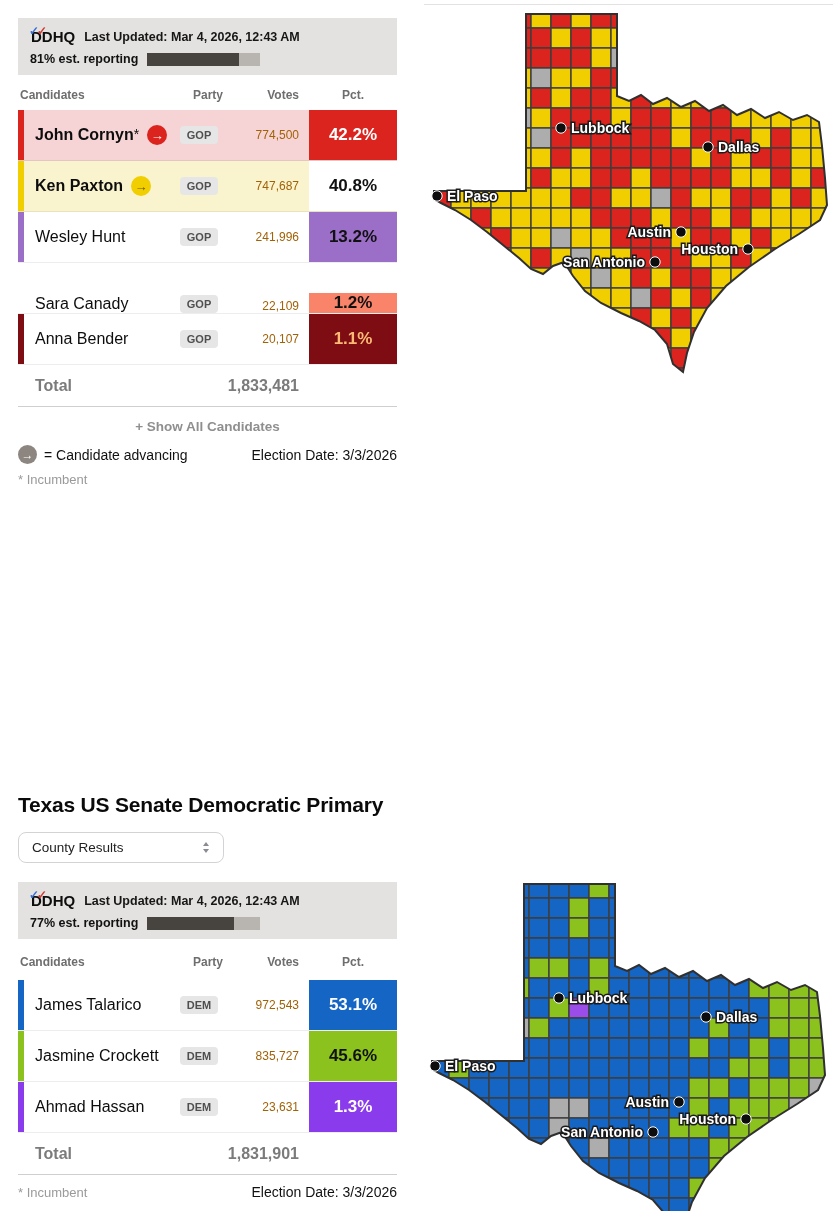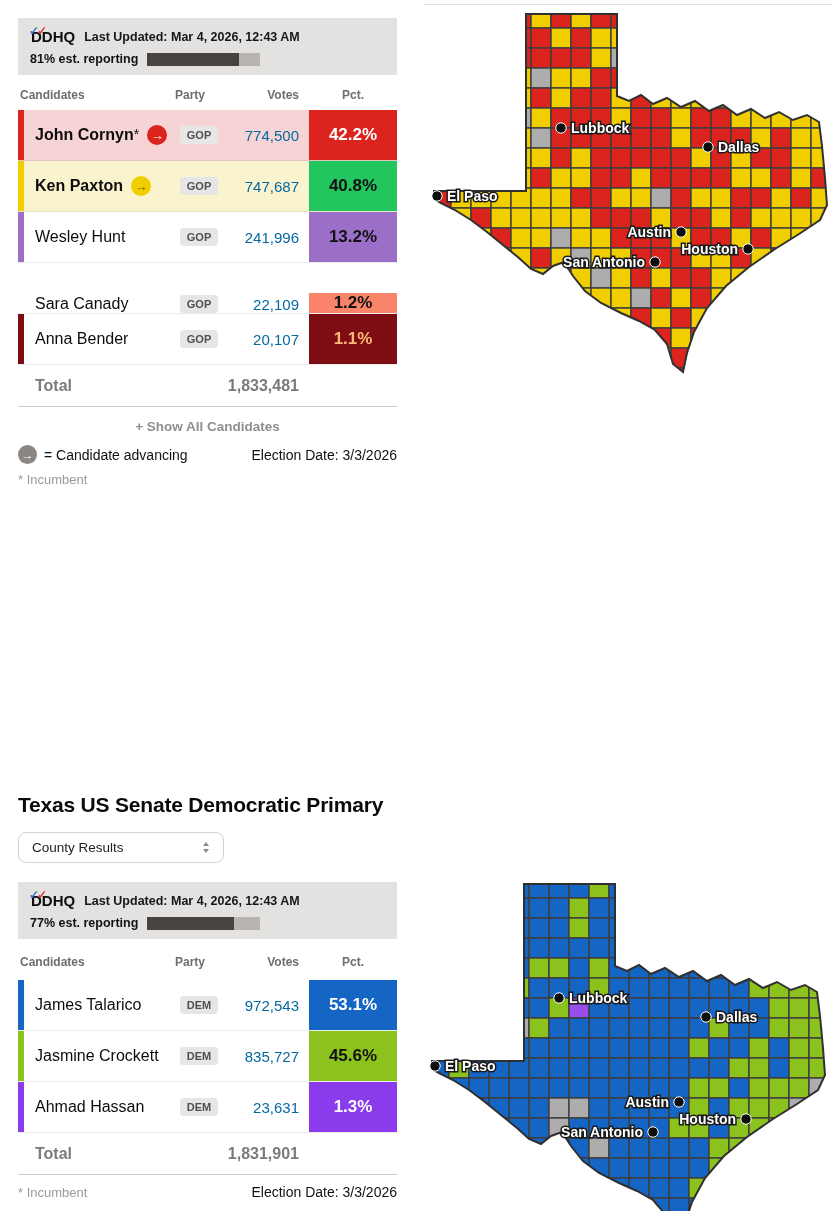--- a/index.html
+++ b/index.html
@@ -19,36 +19,36 @@
   .chk-blue { left:-1px; }
   .chk-red { left:7px; }
   .updated { font-size:12.5px; font-weight:600; color:#161616; }
   .hdr-line2 { display:flex; align-items:center; gap:9px; margin-top:7px; }
   .rep-label { font-size:12.5px; font-weight:700; color:#111; }
   .rep-bar { width:113px; height:13px; background:#B8B4AF; overflow:hidden; }
   .rep-fill { height:100%; background:#474440; }
 
   .thead { display:flex; font-size:12px; font-weight:700; color:#6e6e6e; }
   .h-name { flex:1; padding-left:2px; }
-  .h-party { width:48px; text-align:left; }
+  .h-party { width:48px; text-align:right; }
   .h-votes { width:86px; text-align:right; padding-right:10px; }
   .h-pct { width:88px; text-align:center; }
 
   .row { display:flex; align-items:stretch; height:51px; border-bottom:1px solid rgba(0,0,0,0.07); }
   .strip { width:6px; flex:none; }
   .name-cell { flex:1; display:flex; align-items:center; gap:8px; padding-left:11px; min-width:0; }
   .nm-block { display:flex; flex-direction:row; justify-content:center; }
   .cname { font-size:16px; font-weight:400; color:#0d0d0d; white-space:nowrap; }
   .inc-mark { font-size:14px; color:#0d0d0d; margin-top:1px; line-height:1; }
   .adv-icon { width:20px; height:20px; border-radius:50%; flex:none;
     display:inline-flex; align-items:center; justify-content:center;
     font-size:13px; font-weight:700; }
   .party-cell { width:48px; flex:none; display:flex; align-items:center; justify-content:center; }
   .badge { font-size:11px; font-weight:700; color:#4f4f4f; background:#E6E6E6; border-radius:4px; padding:3px 7px; }
-  .votes-cell { width:86px; flex:none; display:flex; align-items:center; justify-content:flex-end; padding-right:10px; font-size:15px; color:#0369a1; }
+  .votes-cell { width:86px; flex:none; display:flex; align-items:center; justify-content:flex-end; padding-right:10px; font-size:12px; color:#a16207; }
   .pct-cell { width:88px; flex:none; display:flex; align-items:center; justify-content:center; font-size:17px; font-weight:800; }
 
   .total-row { display:flex; align-items:center; height:42px; border-bottom:1px solid #cfcfcf; }
   .total-label { flex:1; padding-left:17px; font-size:16px; font-weight:700; color:#7b7b7b; }
   .total-votes { width:134px; text-align:right; padding-right:10px; font-size:16px; font-weight:700; color:#7b7b7b; }
   .total-spacer { width:88px; }
 
   .show-all { text-align:center; font-size:13.5px; font-weight:700; color:#8f8f8f; cursor:pointer; }
   .legend-row { display:flex; align-items:center; justify-content:space-between; }
   .legend-left { display:flex; align-items:center; gap:7px; font-size:14px; color:#111; }
@@ -117,21 +117,21 @@
       <div class="nm-block">
         <span class="cname" style="font-weight: 700;">Ken Paxton</span>
 
       </div>
       <span class="adv-icon" style="background: rgb(240, 206, 0); color: rgb(107, 91, 0);">→</span>
     </div>
     <div class="party-cell">
         <span class="badge">GOP</span>
       </div>
     <div class="votes-cell">747,687</div>
-    <div class="pct-cell" style="background: #22c55e; color: rgb(17, 17, 17);">40.8%</div>
+    <div class="pct-cell" style="background: #ffffff; color: rgb(17, 17, 17);">40.8%</div>
   </div>
   <div class="row" style="background: rgb(255, 255, 255);">
     <div class="strip" style="background: rgb(155, 110, 200);"></div>
     <div class="name-cell">
       <div class="nm-block">
         <span class="cname">Wesley Hunt</span>
 
       </div>
 
     </div>

